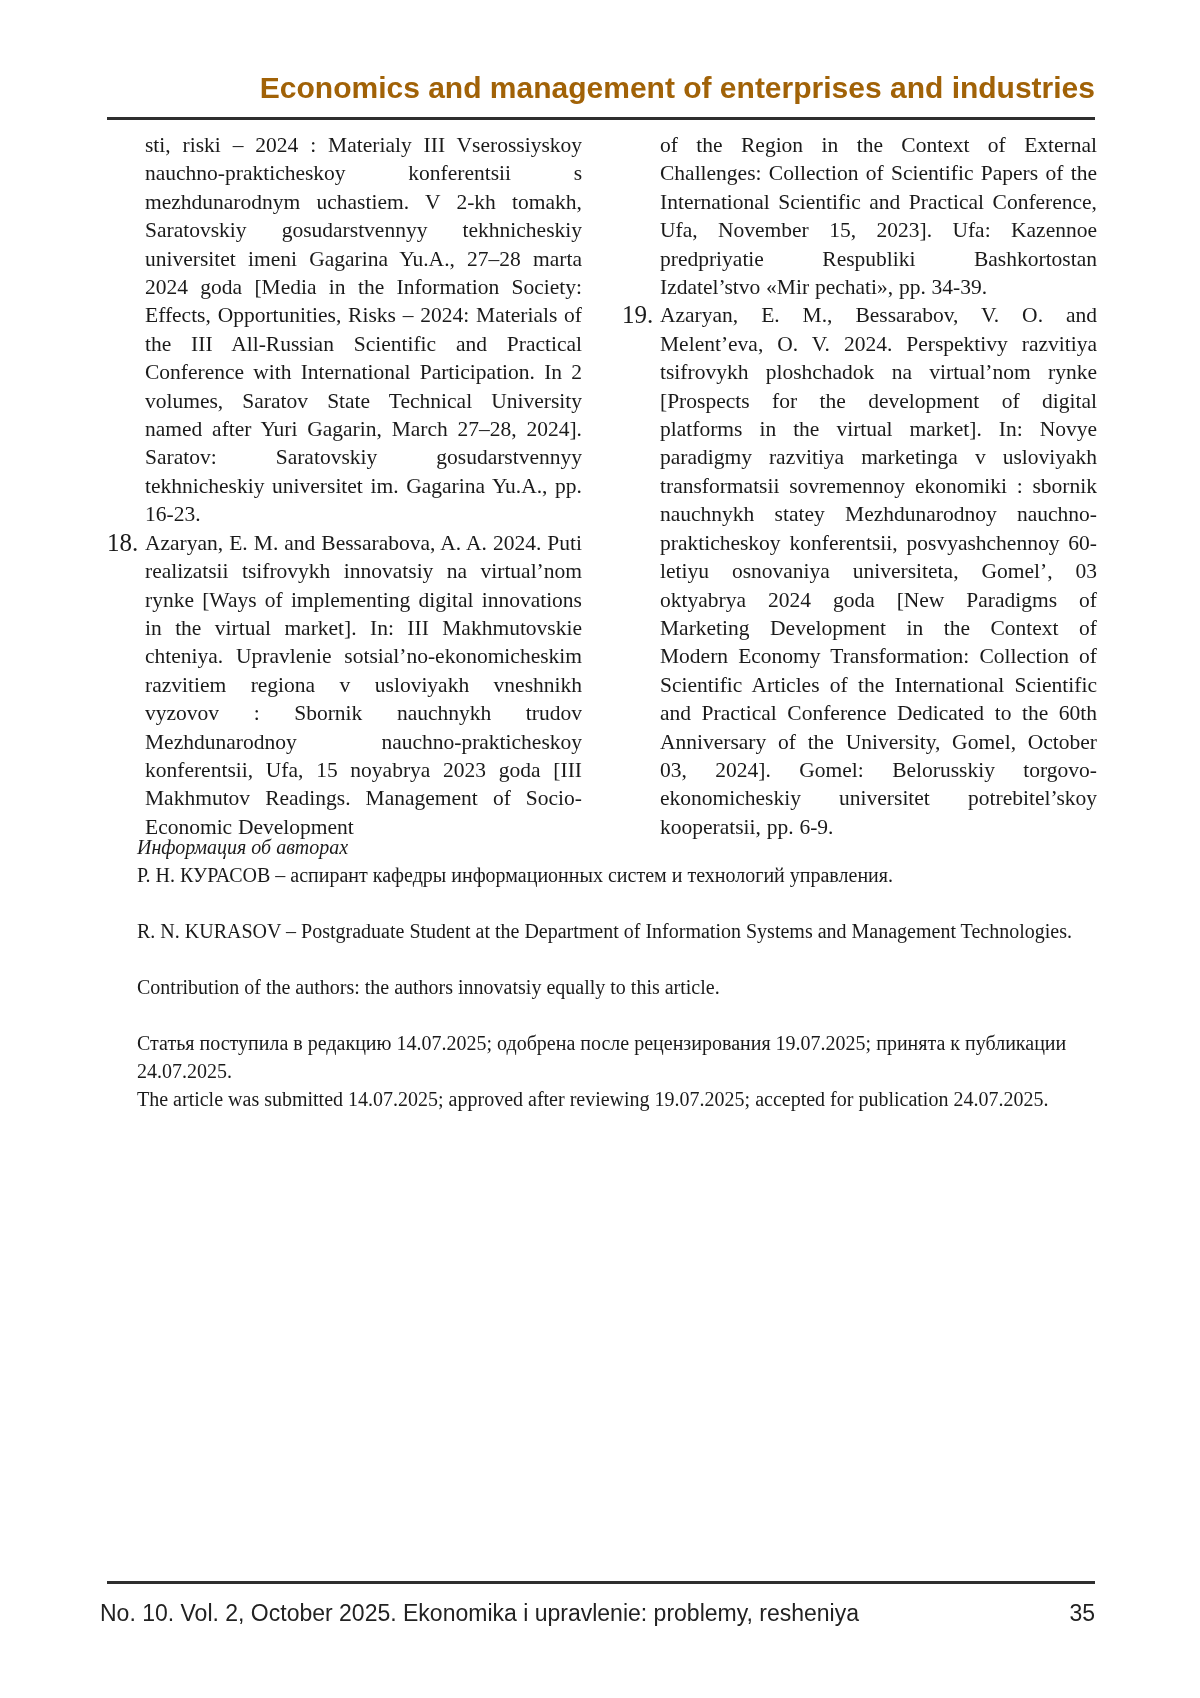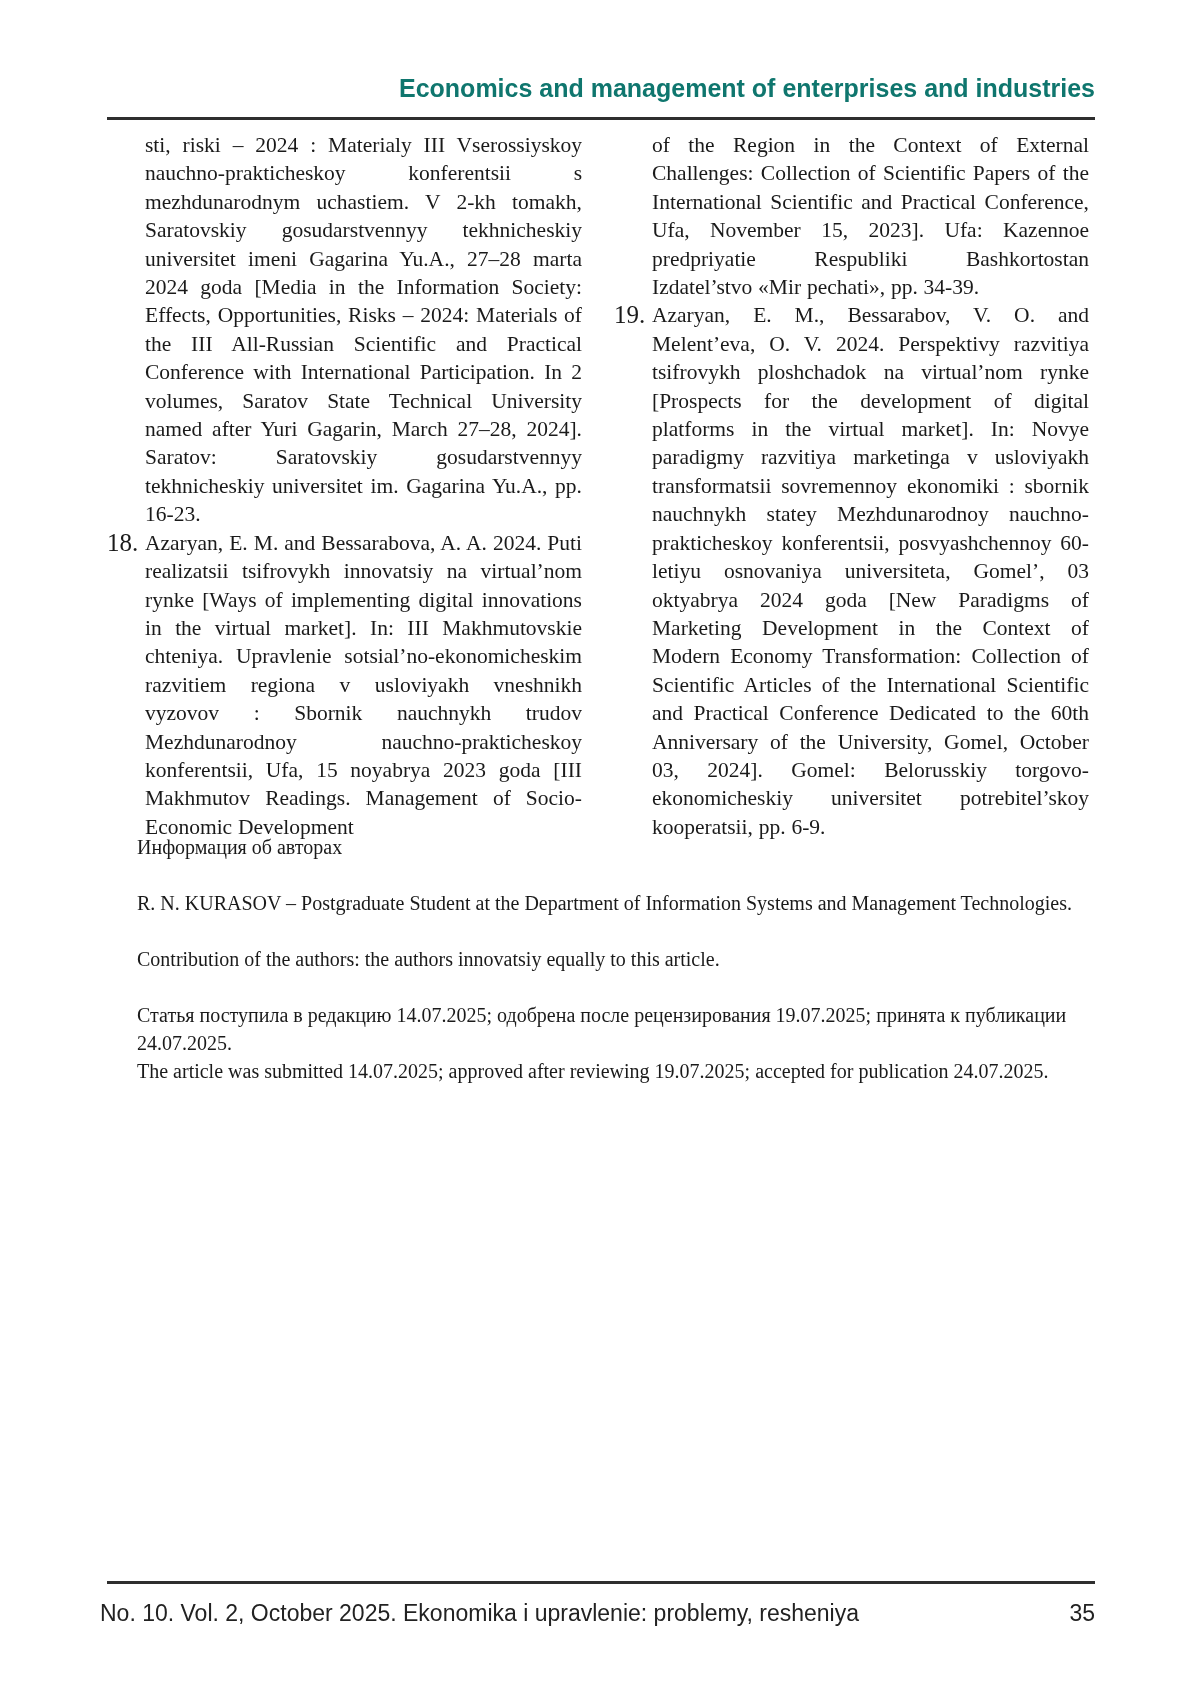--- a/index.html
+++ b/index.html
@@ -9,52 +9,52 @@
     background:#ffffff;
     color:#1c1c1c;
     overflow:hidden;
     font-family:"Liberation Serif", serif;
   }
   
   .running-head{
     position:absolute;left:107px;top:74px;width:988px;
     text-align:right;
     font-family:"Liberation Sans", sans-serif;
-    font-weight:bold;font-size:25px;line-height:28px;
-    color:#0f766e;
+    font-weight:bold;font-size:30px;line-height:28px;
+    color:#a16207;
   }
   .header-rule{
     position:absolute;left:107px;top:117px;width:988px;height:3px;
     background:#2e2e2e;
   }
   
   .refs{
     position:absolute;left:107px;top:131px;width:990px;
-    display:flex;gap:32px;
+    display:flex;gap:40px;
   }
   .ref-col{width:475px;flex:0 0 475px;}
   .ref-item{display:flex;align-items:flex-start;}
   .ref-num{
     flex:0 0 38px;width:38px;
     font-size:25px;line-height:28.4px;color:#1a1a1a;
   }
   .ref-text{
     flex:1 1 auto;
     font-size:21.5px;line-height:28.4px;color:#1a1a1a;
     text-align:justify;text-justify:inter-word;
     word-spacing:0.02em;
   }
   
   .info{
     position:absolute;left:137px;top:833px;width:958px;
     font-size:20px;line-height:28px;color:#1a1a1a;
   }
   .info .group{margin:0 0 28px 0;}
   .info .line{display:block;}
-  .italic{}
+  .italic{font-style:italic;}
   
   .footer-rule{
     position:absolute;left:107px;top:1581px;width:988px;height:3px;
     background:#2e2e2e;
   }
   .footer{
     position:absolute;left:100px;top:1598px;width:995px;
     display:flex;justify-content:space-between;align-items:center;
     font-family:"Liberation Sans", sans-serif;
     font-size:23px;line-height:30px;color:#222222;
@@ -91,20 +91,21 @@
         <div class="ref-text">Azaryan, E. M., Bessarabov, V. O. and Melent’eva, O. V. 2024. Perspektivy razvitiya tsifrovykh ploshchadok na virtual’nom rynke [Prospects for the development of digital platforms in the virtual market]. In: Novye paradigmy razvitiya marketinga v usloviyakh transformatsii sovremennoy ekonomiki : sbornik nauchnykh statey Mezhdunarodnoy nauchno-prakticheskoy konferentsii, posvyashchennoy 60-letiyu osnovaniya universiteta, Gomel’, 03 oktyabrya 2024 goda [New Paradigms of Marketing Development in the Context of Modern Economy Transformation: Collection of Scientific Articles of the International Scientific and Practical Conference Dedicated to the 60th Anniversary of the University, Gomel, October 03, 2024]. Gomel: Belorusskiy torgovo-ekonomicheskiy universitet potrebitel’skoy kooperatsii, pp. 6-9.</div>
       </div>
     </div>
 
   </div>
 
   <div class="info">
 
     <div class="group">
       <span class="line italic">Информация об авторах</span>
+      <span class="line">Р. Н. КУРАСОВ – аспирант кафедры информационных систем и технологий управления.</span>
     </div>
 
     <div class="group">
       <span class="line">R. N. KURASOV – Postgraduate Student at the Department of Information Systems and Management Technologies.</span>
     </div>
 
     <div class="group">
     </div>
 
     <div class="group">

